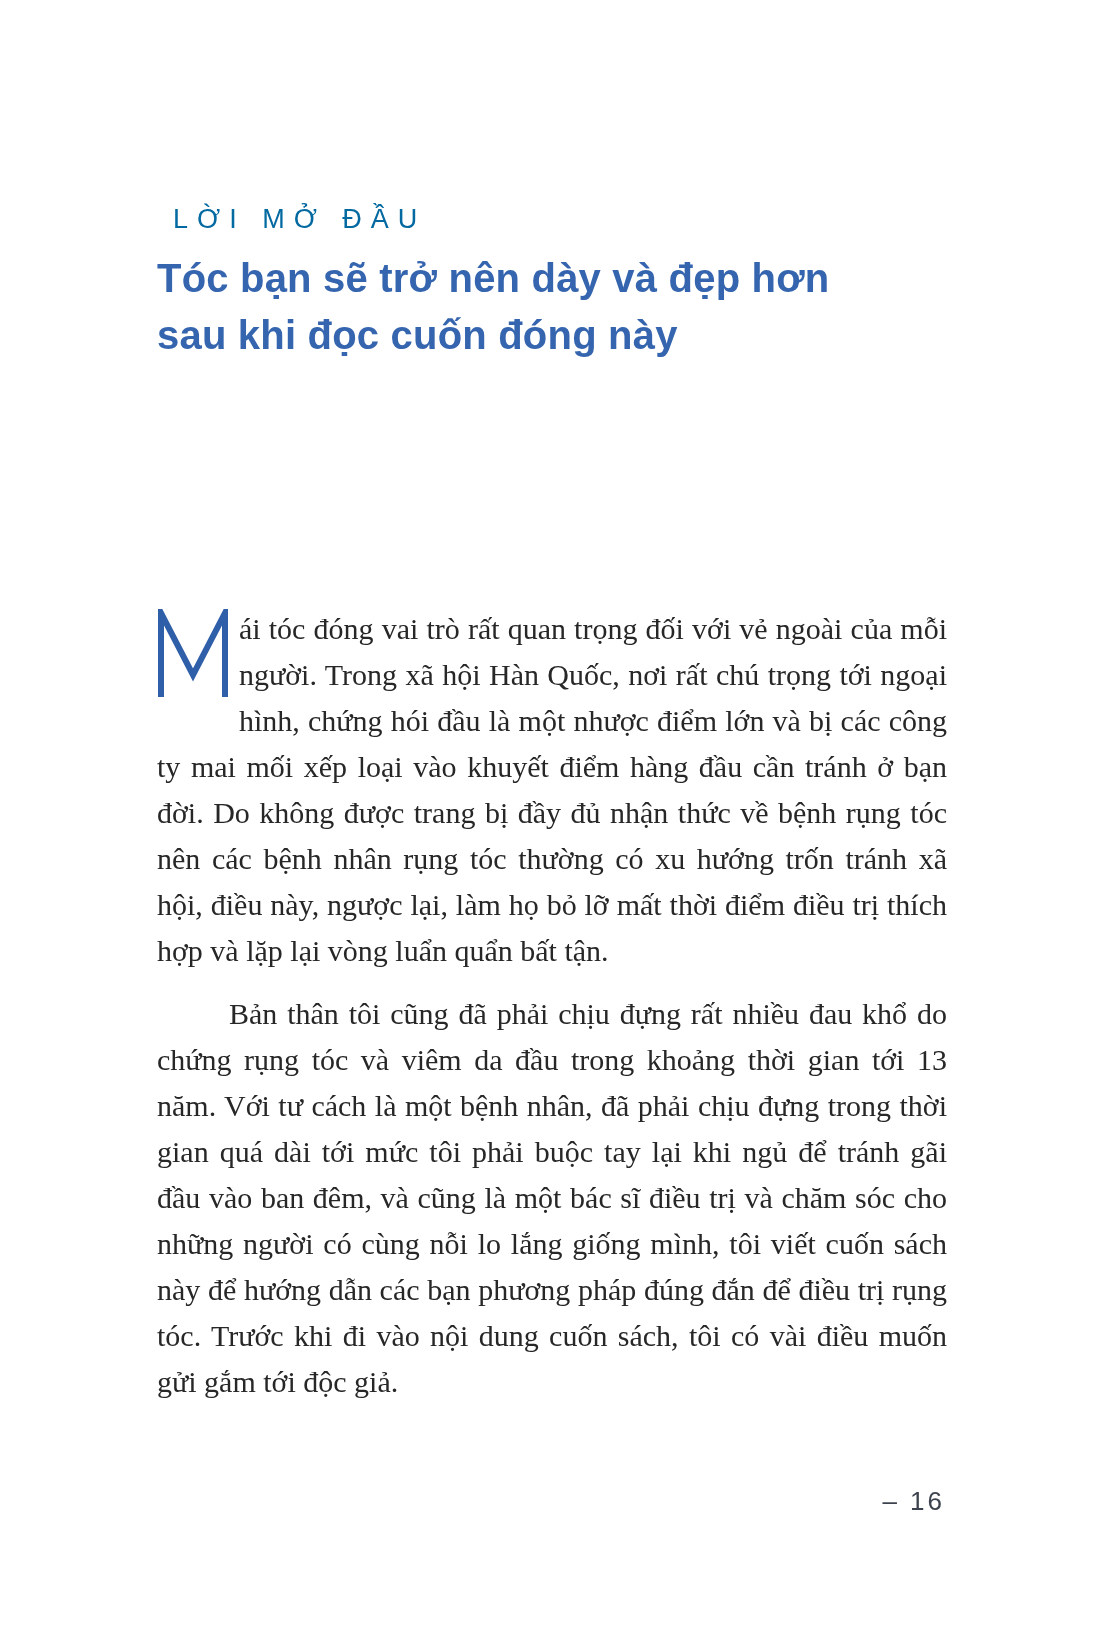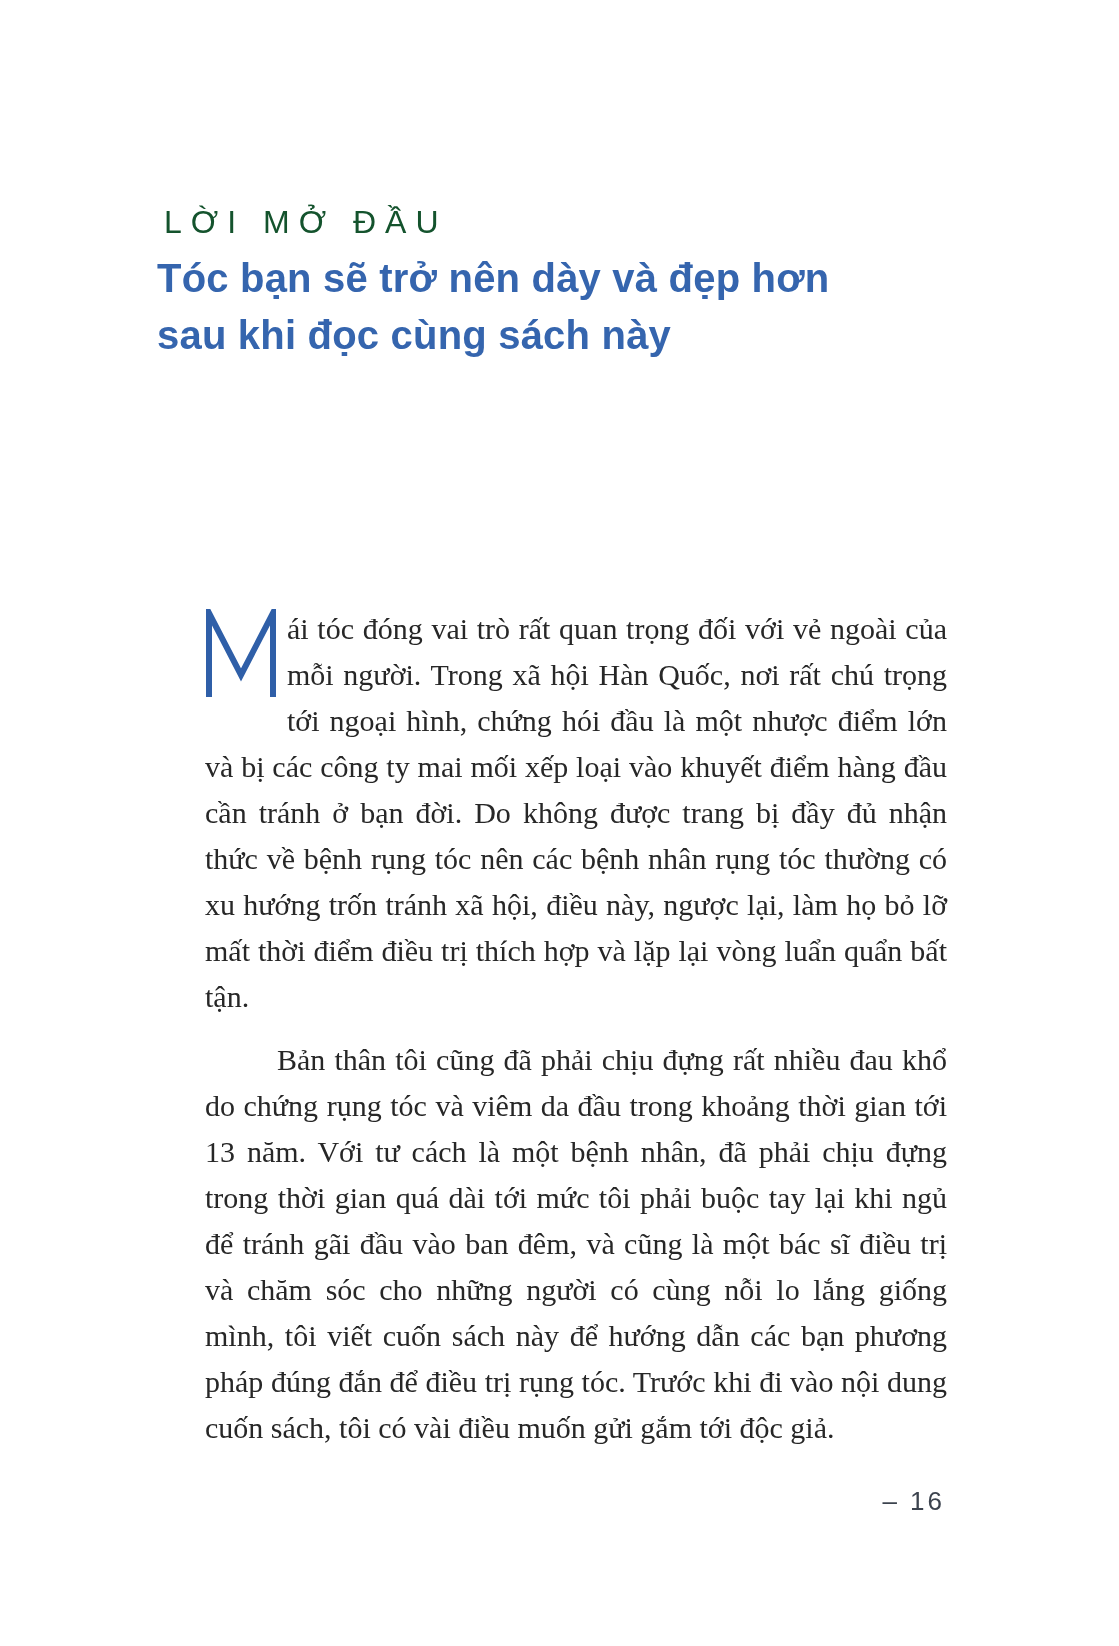--- a/index.html
+++ b/index.html
@@ -11,27 +11,27 @@
     font-family: "Liberation Serif", serif;
     overflow: hidden;
   }
   .page {
     position: absolute;
     inset: 0;
     background: #ffffff;
   }
   .kicker {
     position: absolute;
-    left: 164px;
+    left: 173px;
     top: 204px;
     font-family: "Liberation Sans", sans-serif;
-    font-size: 32px;
+    font-size: 27px;
     font-weight: 400;
     letter-spacing: 9px;
-    color: #14532d;
+    color: #0369a1;
     white-space: nowrap;
   }
   .title {
     position: absolute;
     left: 157px;
     top: 250px;
     width: 820px;
     font-family: "Liberation Sans", sans-serif;
     font-size: 40px;
     font-weight: 700;
@@ -43,21 +43,21 @@
     position: absolute;
     left: 157px;
     top: 606px;
     width: 790px;
     font-family: "Liberation Serif", serif;
     font-size: 30px;
     line-height: 46px;
     color: #272727;
     text-align: justify;
   }
-  .para1, .para2 { text-align: justify; margin-left: 48px; }
+  .para1, .para2 { text-align: justify; }
   .para2 {
     margin-top: 17px;
     text-indent: 72px;
   }
   .dropcap-wrap {
     float: left;
     width: 72px;
     height: 92px;
     margin: 3px 10px 0 0;
   }
@@ -76,21 +76,21 @@
 </style>
 </head>
 <body>
 
 <div class="page">
 
   <div class="kicker">LỜI MỞ ĐẦU</div>
 
   <div class="title">
     <div>Tóc bạn sẽ trở nên dày và đẹp hơn</div>
-    <div>sau khi đọc cùng sách này</div>
+    <div>sau khi đọc cuốn đóng này</div>
   </div>
 
   <div class="body-text">
     <p class="para1">
       <span class="dropcap-wrap" aria-label="M">
         <svg width="72" height="88" viewBox="0 0 72 88" xmlns="http://www.w3.org/2000/svg">
           <polyline points="4,88 4,4 36,66 68,4 68,88" fill="none" stroke="#2f5fa8" stroke-width="6" stroke-linejoin="miter" stroke-miterlimit="12"></polyline>
         </svg>
       </span>
       <span>ái tóc đóng vai trò rất quan trọng đối với vẻ ngoài của mỗi người. Trong xã hội Hàn Quốc, nơi rất chú trọng tới ngoại hình, chứng hói đầu là một nhược điểm lớn và bị các công ty mai mối xếp loại vào khuyết điểm hàng đầu cần tránh ở bạn đời. Do không được trang bị đầy đủ nhận thức về bệnh rụng tóc nên các bệnh nhân rụng tóc thường có xu hướng trốn tránh xã hội, điều này, ngược lại, làm họ bỏ lỡ mất thời điểm điều trị thích hợp và lặp lại vòng luẩn quẩn bất tận.</span>

